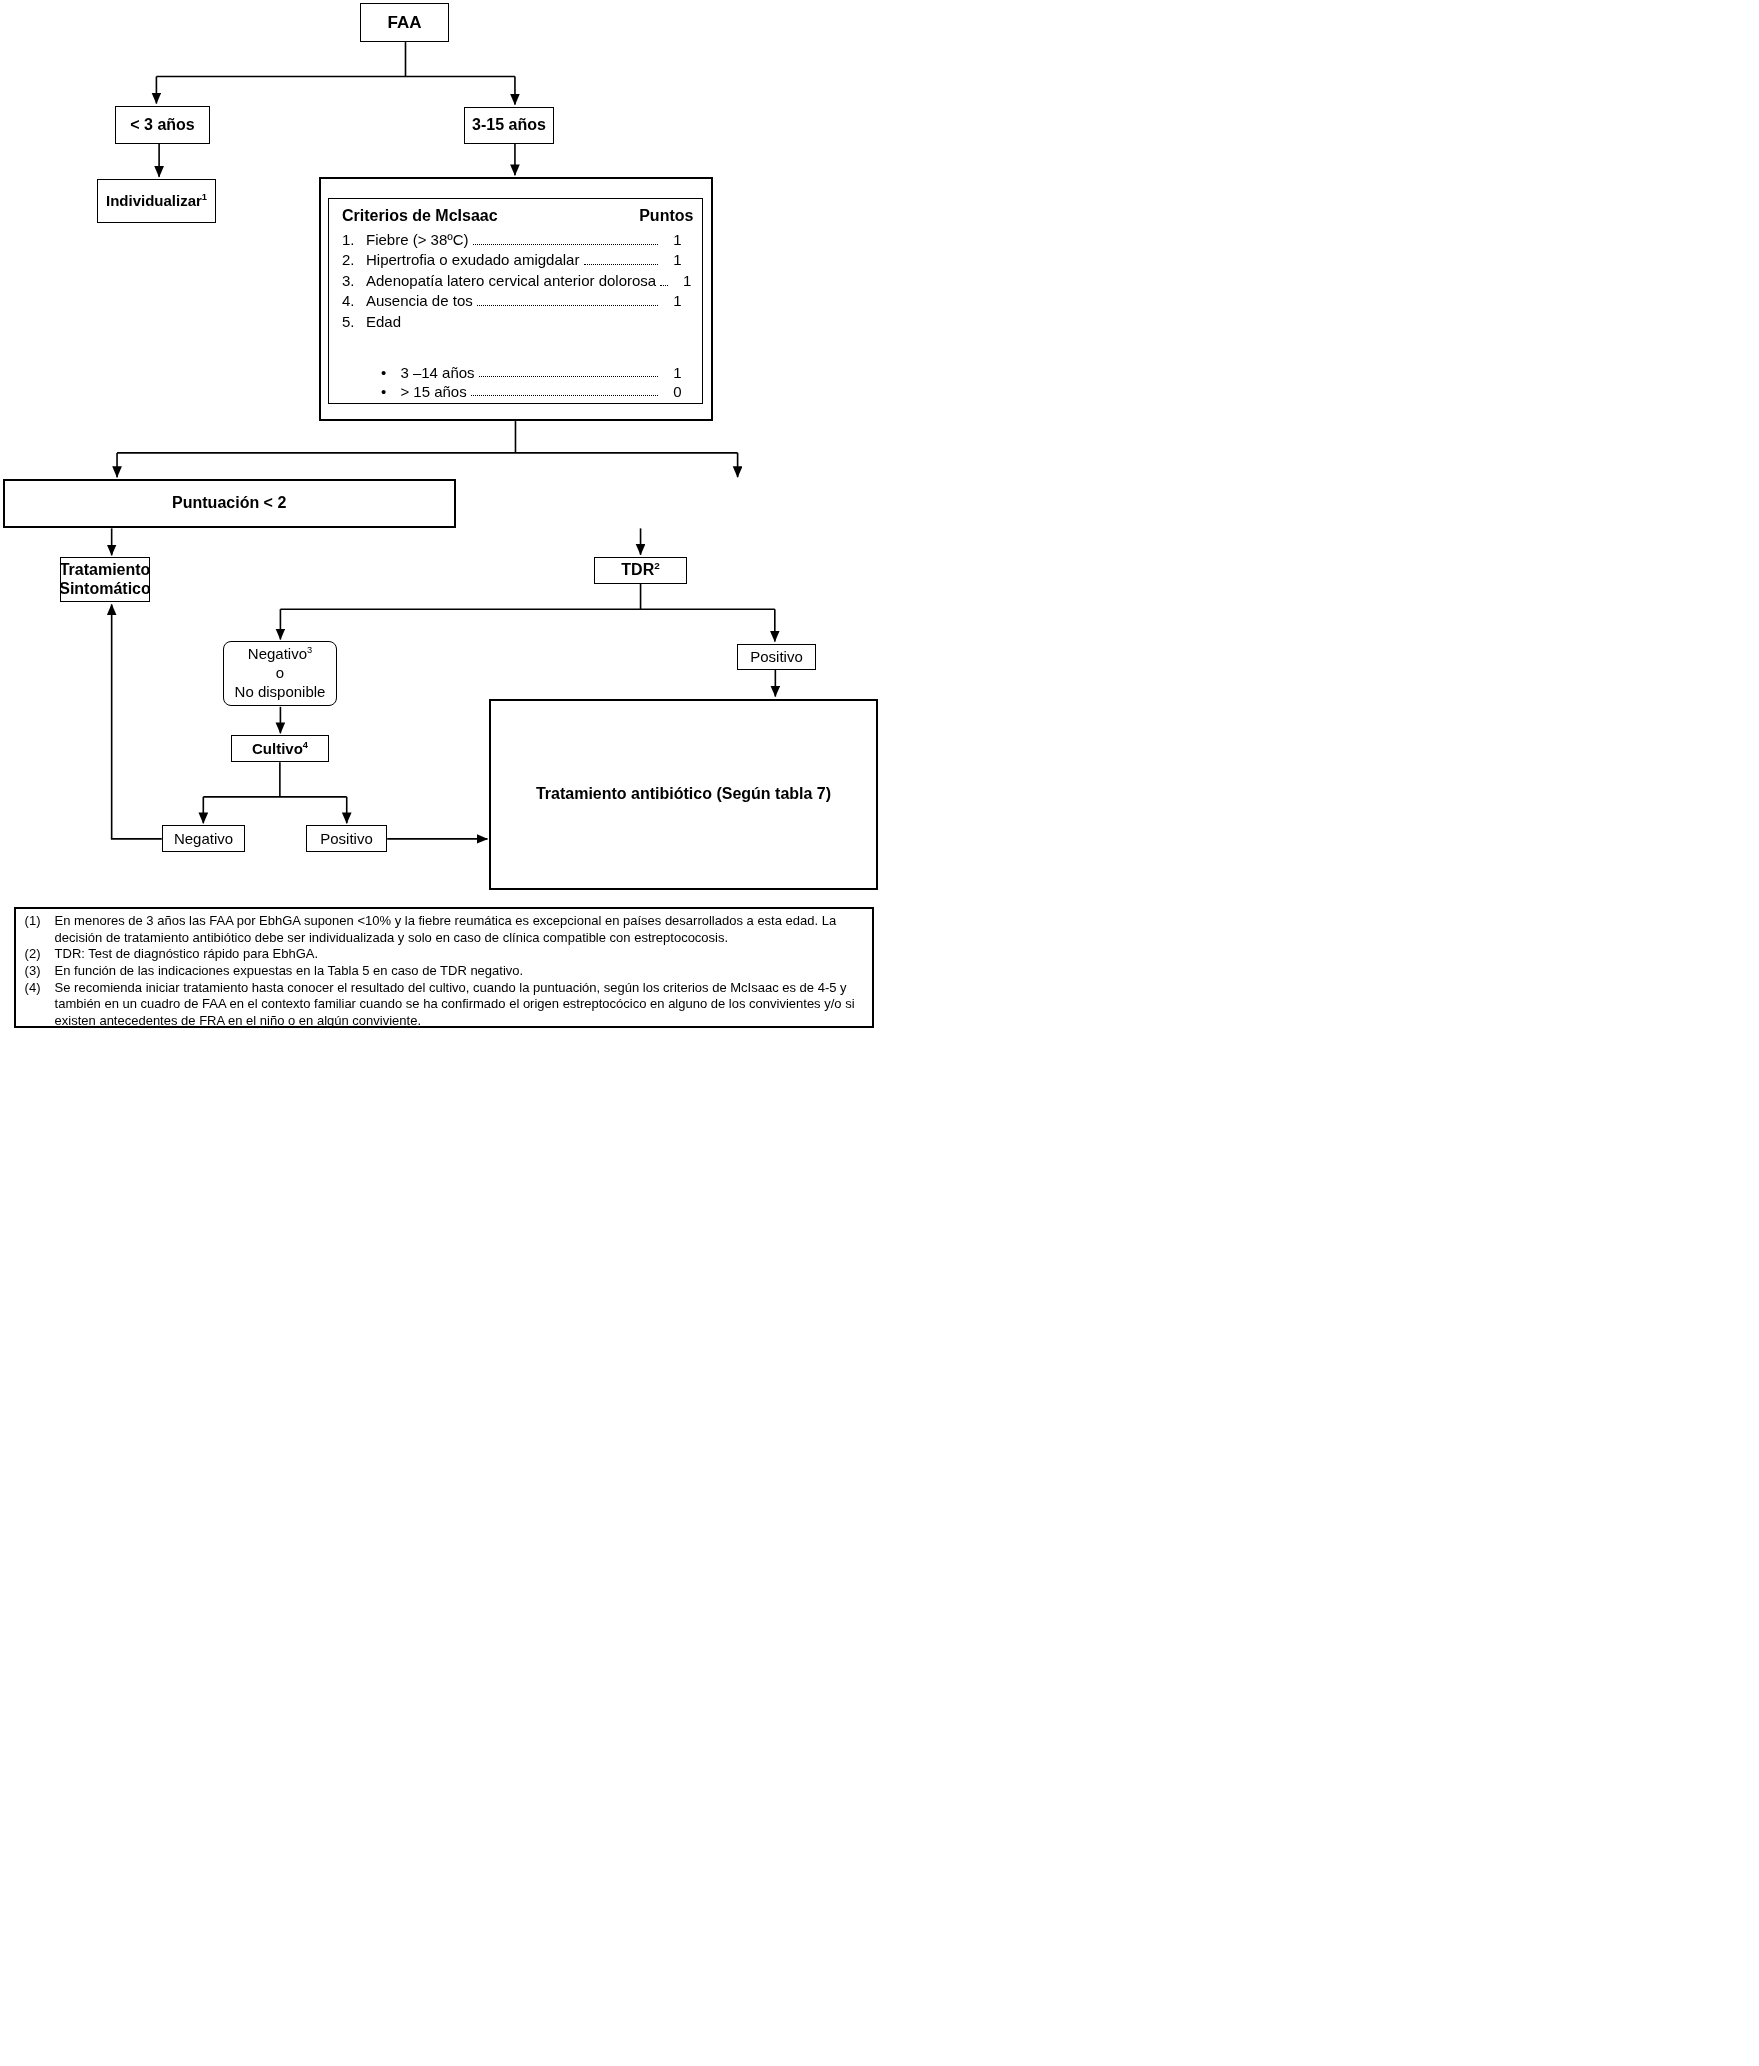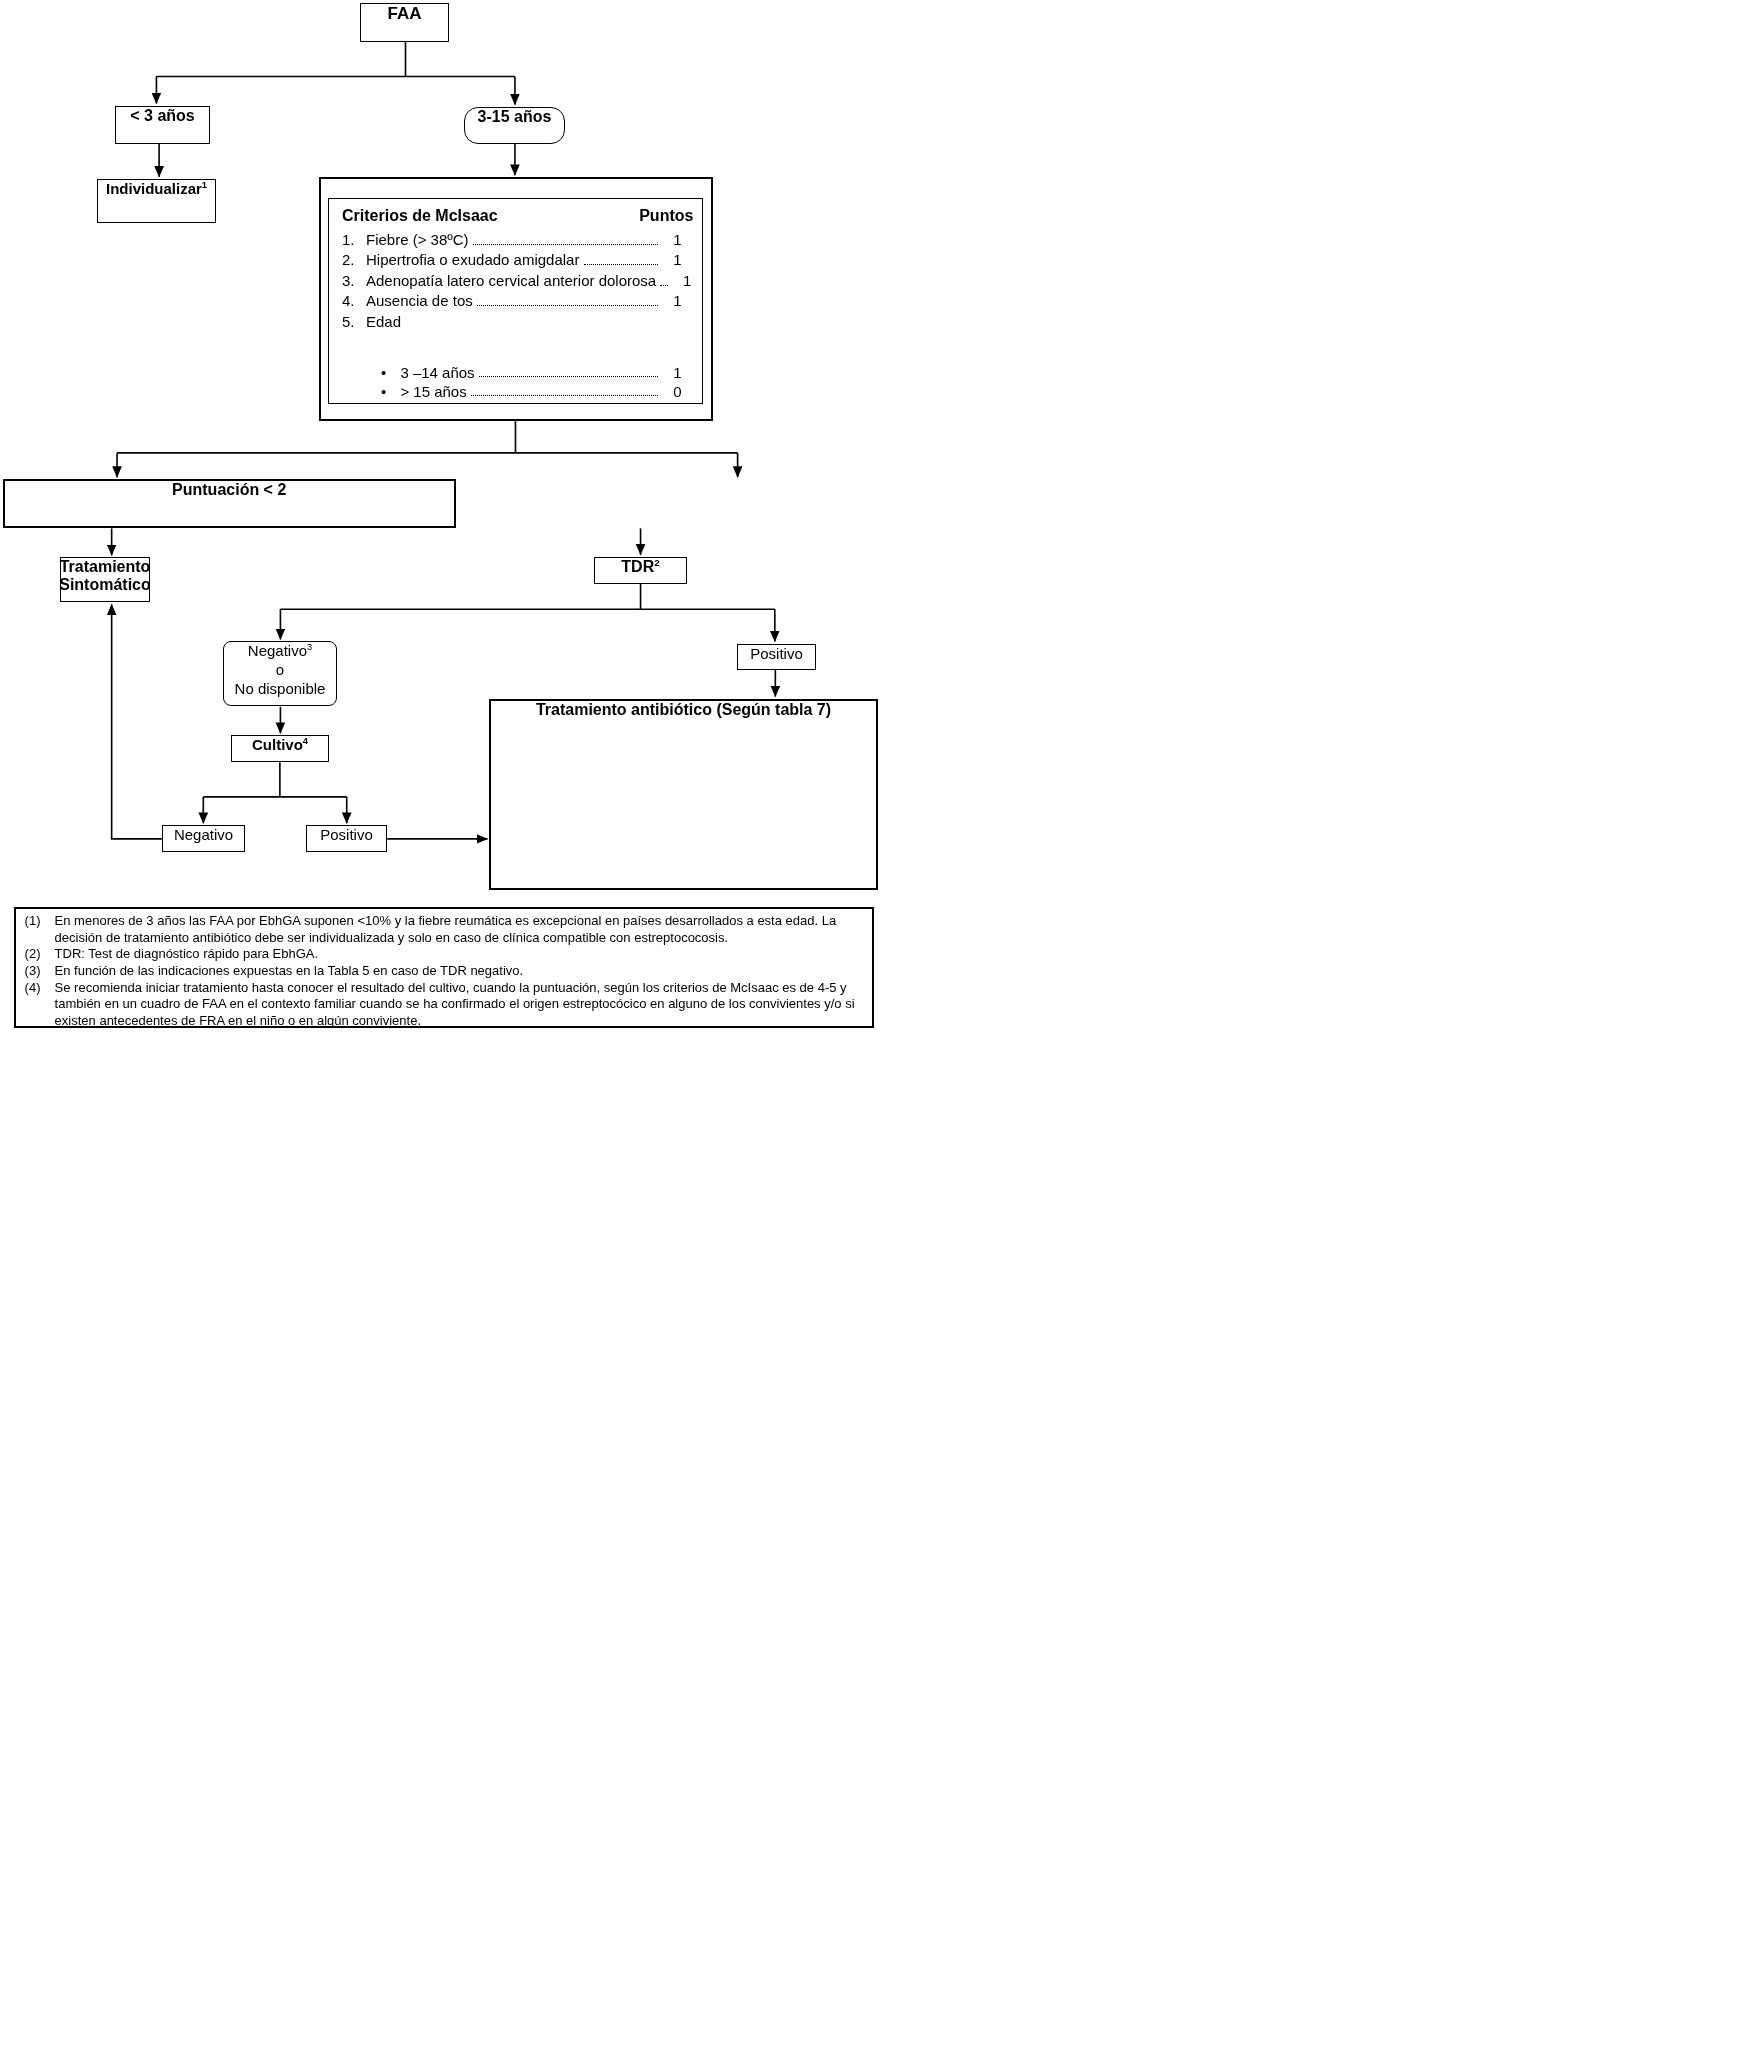--- a/index.html
+++ b/index.html
@@ -9,21 +9,21 @@
     width:880px;height:1033px;
     background:#ffffff;
     font-family:"Liberation Sans", sans-serif;
     color:#000000;
     overflow:hidden;
   }
   .wires{position:absolute;left:0;top:0;z-index:0;}
   .node{
     position:absolute;z-index:1;box-sizing:border-box;
     background:#ffffff;border:1.6px solid #000;
-    display:flex;flex-direction:column;align-items:center;justify-content:flex-start;
+    display:flex;flex-direction:column;align-items:center;justify-content:center;
     text-align:center;line-height:1.15;
   }
   .heavy{border-width:2.2px;}
   .b{font-weight:bold;}
   .fs32{font-size:17px;}
   .fs30{font-size:16px;}
   .fs28{font-size:15px;}
   .pre{white-space:pre-line;}
   sup{font-size:62%;line-height:0;}
 
@@ -97,21 +97,21 @@
   </svg>
 
   <div class="node b fs32" style="left:360px;top:3.2px;width:89px;height:39px;">
     <span>FAA</span>
   </div>
 
   <div class="node b fs30" style="left:115px;top:106px;width:95px;height:38px;">
     <span>&lt; 3 años</span>
   </div>
 
-  <div class="node b fs30" style="left:464px;top:107px;width:101px;height:37px;border-radius:14px;">
+  <div class="node b fs30" style="left:464px;top:107px;width:90px;height:37px;">
     <span>3-15 años</span>
   </div>
 
   <div class="node b fs28" style="left:97px;top:179px;width:119px;height:44px;">
     <span><span>Individualizar</span><sup>1</sup></span>
   </div>
 
   <div class="mc-outer" style="left:319px;top:177px;width:394px;height:244px;">
     <div class="mc-inner">
       <div class="mc-title-row">

